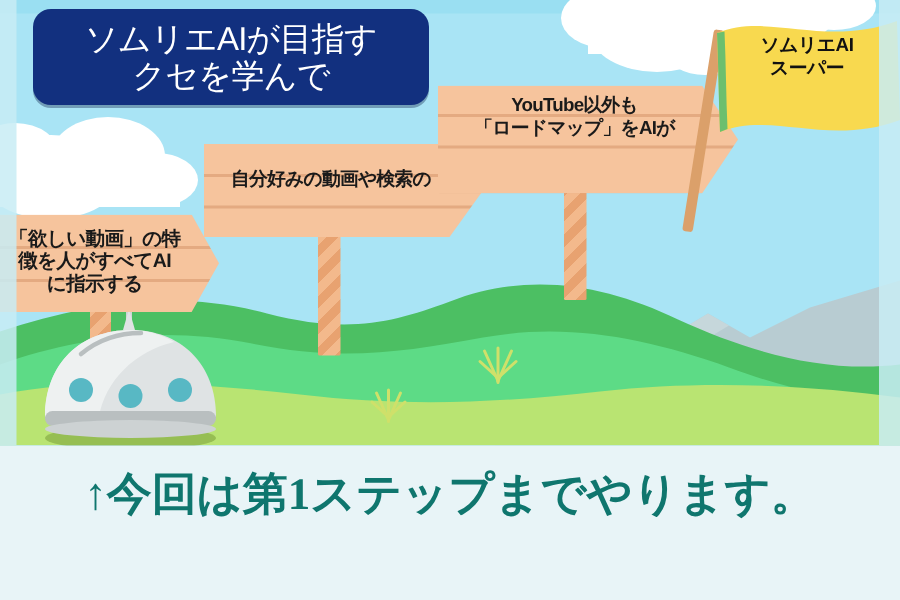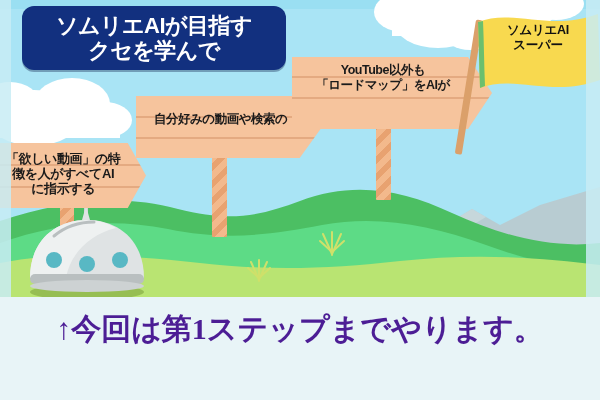--- a/index.html
+++ b/index.html
@@ -82,33 +82,33 @@
   }
 
   
   #title{
     position:absolute;left:22px;top:6px;width:264px;height:64px;
     background:#12307f;border-radius:12px;z-index:40;
     display:flex;align-items:center;justify-content:center;
     box-shadow:0 2px 0 rgba(10,25,70,.35);
   }
   #title span{
-    color:#fff;font-weight:700;font-size:22px;line-height:1.15;text-align:center;
+    color:#fff;font-weight:400;font-size:22px;line-height:1.15;text-align:center;
     letter-spacing:-.5px;display:block;
   }
 
   
   #caption{
     position:absolute;left:0;top:297px;width:600px;height:103px;
     background:#e8f4f7;display:flex;align-items:flex-start;justify-content:center;
     padding-top:12px;box-sizing:border-box;
   }
   #caption span{
     font-family:"Liberation Serif","DejaVu Serif",serif;
-    font-weight:700;font-size:30px;color:#4c1d95;letter-spacing:0px;white-space:nowrap;
+    font-weight:700;font-size:30px;color:#0f766e;letter-spacing:0px;white-space:nowrap;
   }
 
   
   #ufo{position:absolute;left:24px;top:206px;width:126px;height:92px;z-index:18;}
 </style>
 </head>
 <body>
 
 <div id="stage">
 

